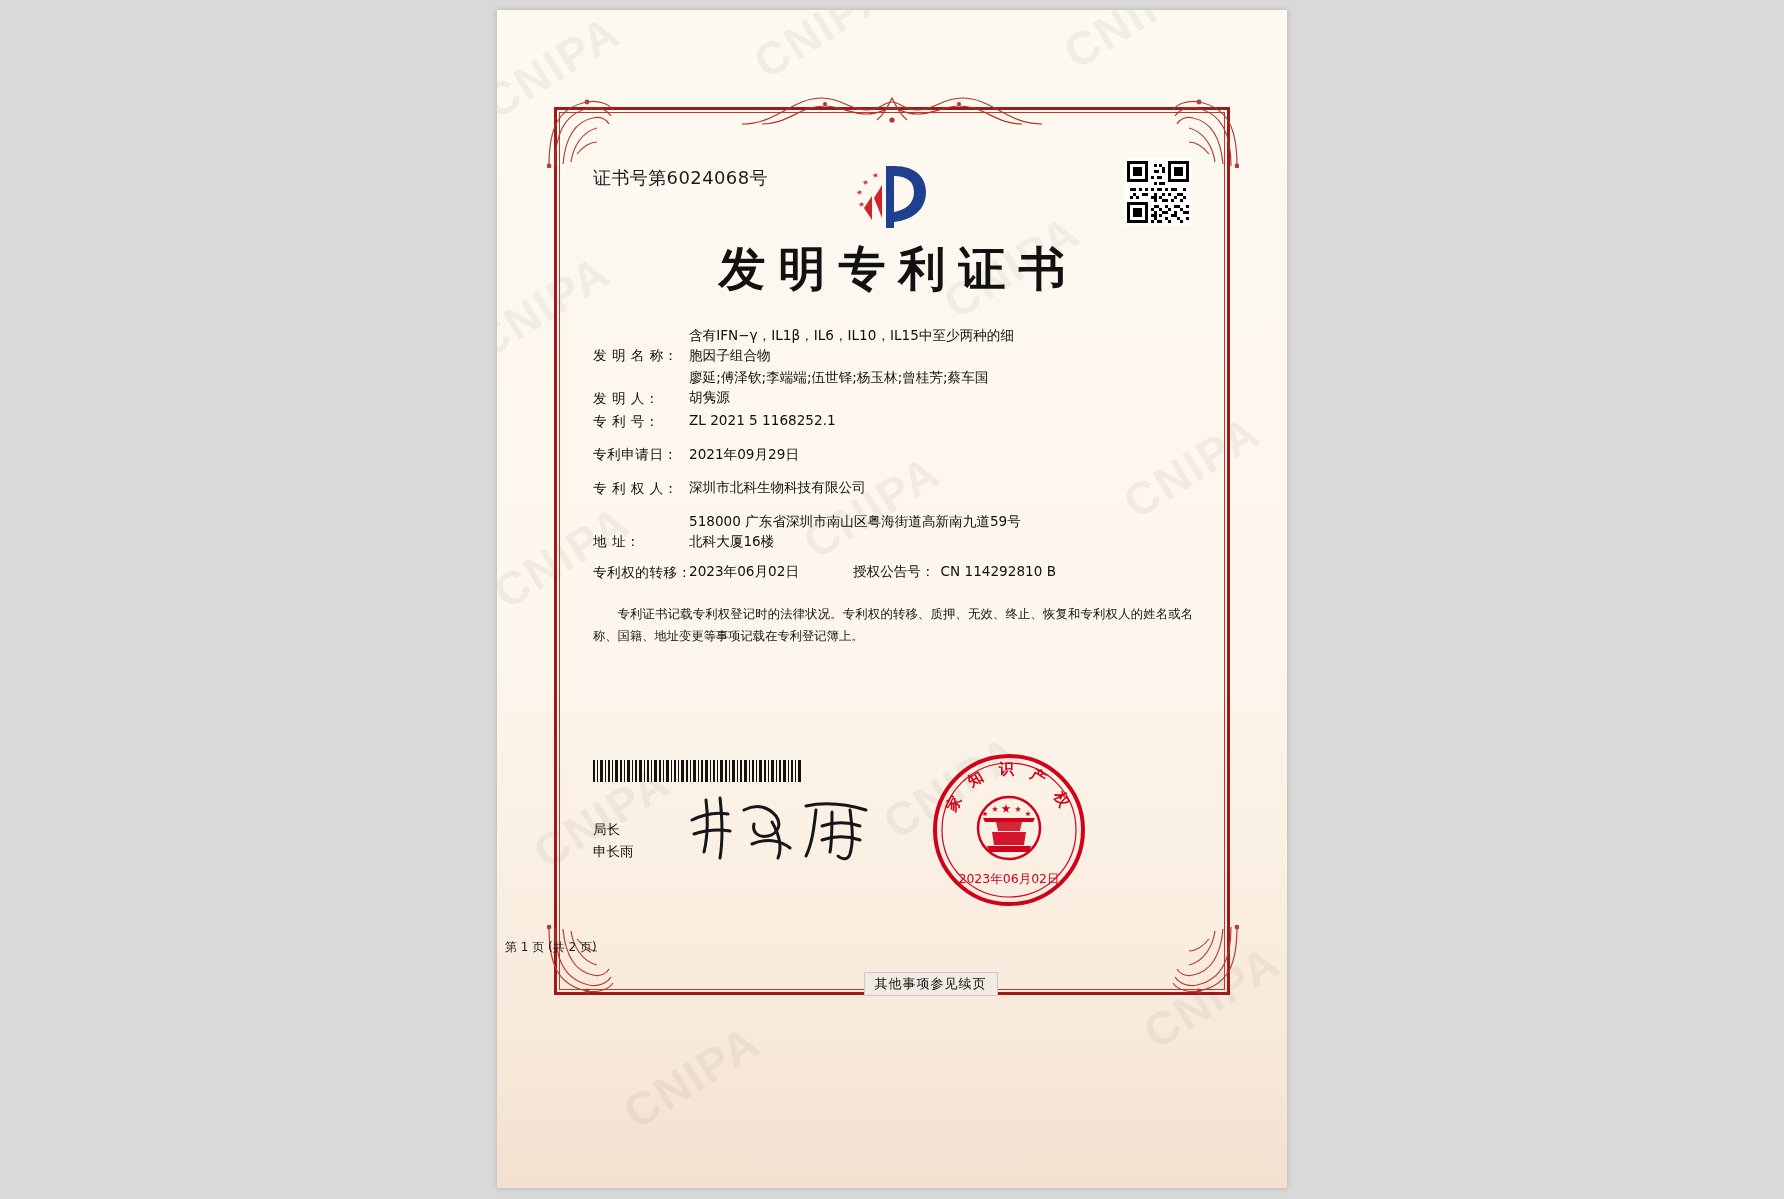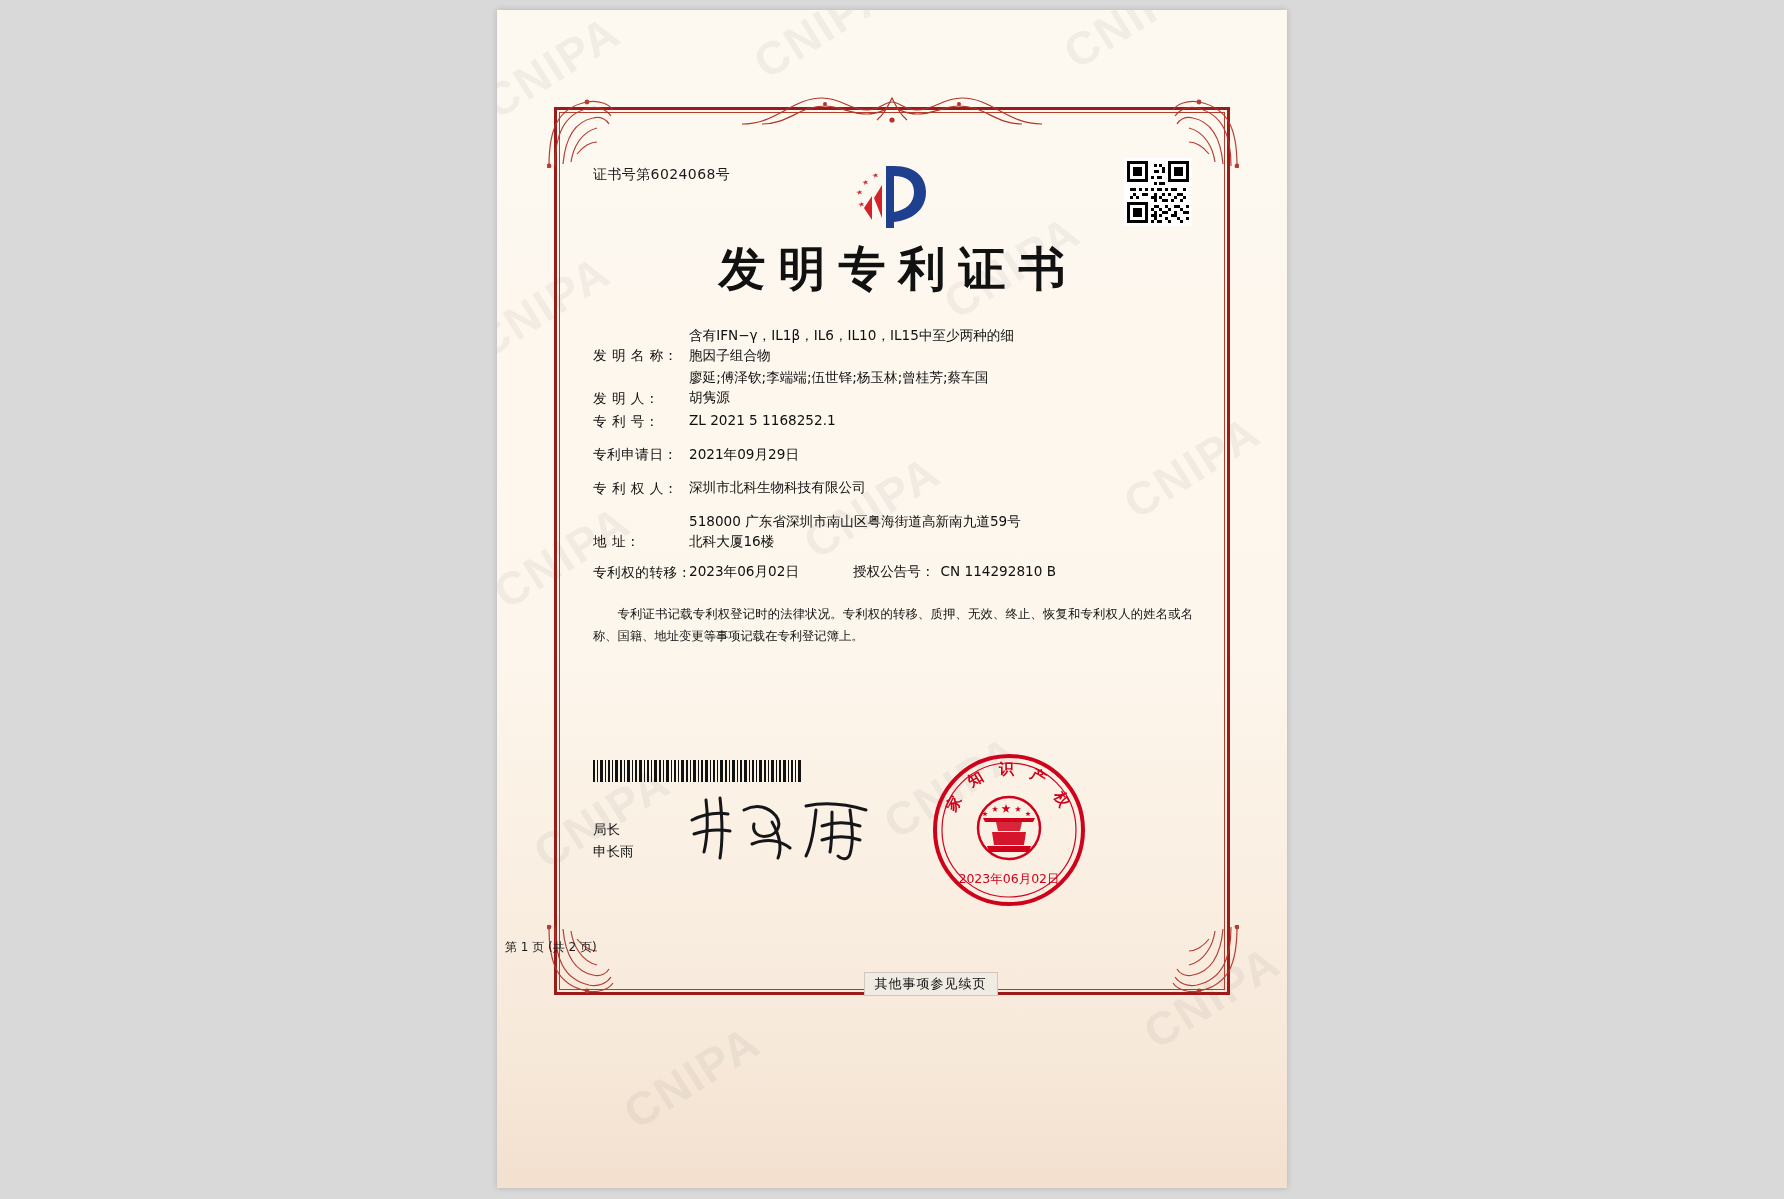--- a/index.html
+++ b/index.html
@@ -82,21 +82,21 @@
     width: 310px; height: 40px;
     color: #b2352a;
   }
   .top-orn svg { width:100%; height:100%; display:block; }
 
   
   .cert-no {
     position: absolute;
     left: 96px; top: 156px;
     font-family: "DejaVu Sans", sans-serif;
-    font-size: 14px;
+    font-size: 18px;
     color: #1b1b1b;
     letter-spacing: .4px;
   }
   .emblem {
     position: absolute;
     left: 345px; top: 148px;
     width: 100px; height: 78px;
   }
   .emblem svg { width:100%; height:100%; display:block; }
 

